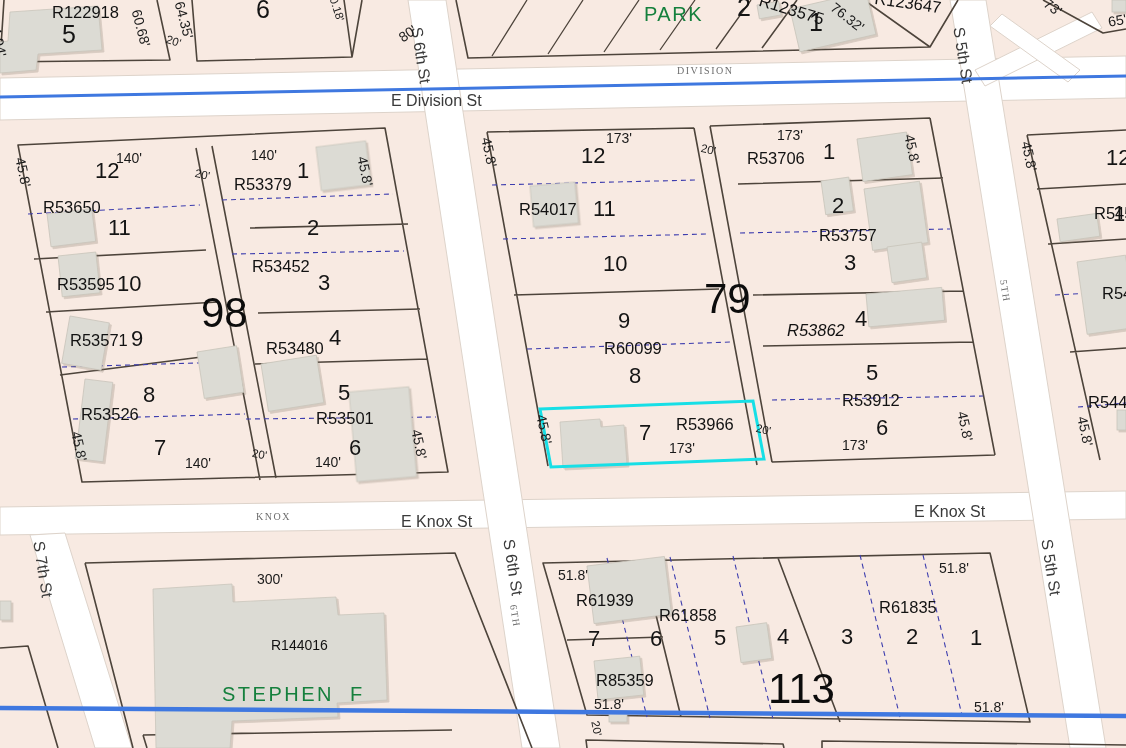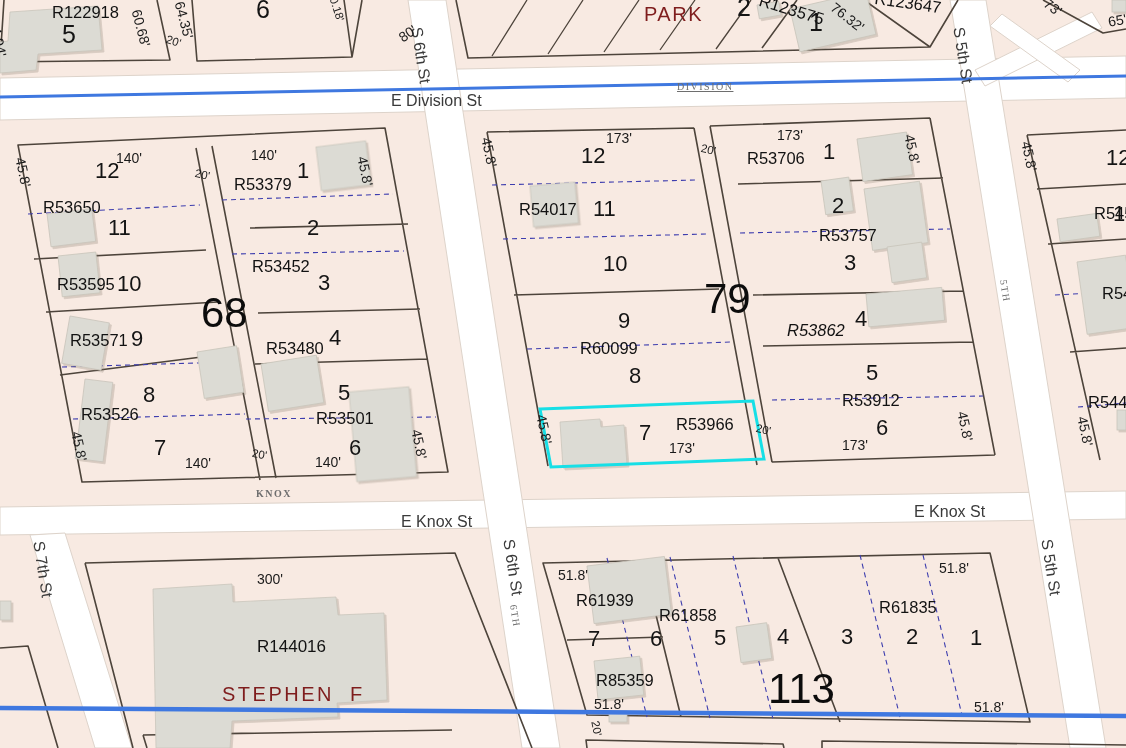--- a/index.html
+++ b/index.html
@@ -3,21 +3,21 @@
 <meta charset="utf-8">
 <style>
   html,body{margin:0;padding:0;}
   #map{position:relative;width:1126px;height:748px;overflow:hidden;background:#f8eae2;font-family:"Liberation Sans",sans-serif;}
   #map-svg{position:absolute;left:0;top:0;}
   #labels{position:absolute;left:0;top:0;width:100%;height:100%;z-index:5;}
   .lbl{position:absolute;white-space:pre;line-height:1;transform-origin:0 0;color:#161616;}
   .streets{font-size:16px;color:#3a3a3a;}
   .street_minor{font-size:10px;color:#6e6e6e;font-family:"Liberation Serif",serif;letter-spacing:1.5px;}
   .blocks{font-size:42px;color:#0c0c0c;}
-  .places{color:#7f1d1d;}
+  .places{color:#15803d;}
   .parcel_ids{font-size:16.5px;color:#121212;}
   .lot_numbers{font-size:22px;color:#141414;}
   .dimensions{font-size:14px;color:#1a1a1a;}
   #bld{filter:drop-shadow(2px 2px 0 rgba(130,118,105,0.28));}
 </style>
 </head>
 <body>
 
 <div id="map" style="background: rgb(248, 234, 226);">
   <svg id="map-svg" width="1126" height="748" viewBox="0 0 1126 748">
@@ -93,51 +93,51 @@
   </svg>
   <div id="labels">
       <div class="lbl streets" style="left: 391px; top: 93px;">E Division St</div>
       <div class="lbl streets" style="left: 401px; top: 514px;">E Knox St</div>
       <div class="lbl streets" style="left: 914px; top: 504px;">E Knox St</div>
       <div class="lbl streets" style="left: 424px; top: 26px; transform: rotate(81deg);">S 6th St</div>
       <div class="lbl streets" style="left: 516px; top: 538px; transform: rotate(81deg);">S 6th St</div>
       <div class="lbl streets" style="left: 46px; top: 540px; transform: rotate(81deg);">S 7th St</div>
       <div class="lbl streets" style="left: 966px; top: 26px; transform: rotate(81deg);">S 5th St</div>
       <div class="lbl streets" style="left: 1054px; top: 538px; transform: rotate(81deg);">S 5th St</div>
-      <div class="lbl street_minor" style="left: 677px; top: 82px; text-decoration: underline;">DIVISION</div>
-      <div class="lbl street_minor" style="left: 256px; top: 489px; font-weight: bold;">KNOX</div>
+      <div class="lbl street_minor" style="left: 677px; top: 66px;">DIVISION</div>
+      <div class="lbl street_minor" style="left: 256px; top: 512px;">KNOX</div>
       <div class="lbl street_minor" style="left: 518px; top: 604px; transform: rotate(81deg);">6TH</div>
       <div class="lbl street_minor" style="left: 1008px; top: 279px; transform: rotate(81deg);">5TH</div>
-      <div class="lbl blocks" style="left: 201px; top: 292px;">68</div>
+      <div class="lbl blocks" style="left: 201px; top: 292px;">98</div>
       <div class="lbl blocks" style="left: 704px; top: 278px;">79</div>
       <div class="lbl blocks" style="left: 768px; top: 668px;">113</div>
       <div class="lbl places" style="left: 644px; top: 4px; font-size: 20px; letter-spacing: 1.5px;">PARK</div>
       <div class="lbl places" style="left: 222px; top: 684px; font-size: 20px; letter-spacing: 2.5px;">STEPHEN  F</div>
       <div class="lbl parcel_ids" style="left: 52px; top: 4px;">R122918</div>
       <div class="lbl parcel_ids" style="left: 762px; top: -8px; transform: rotate(17deg);">R123575</div>
       <div class="lbl parcel_ids" style="left: 876px; top: -10px; transform: rotate(8deg);">R123647</div>
       <div class="lbl parcel_ids" style="left: 43px; top: 199px;">R53650</div>
       <div class="lbl parcel_ids" style="left: 57px; top: 276px;">R53595</div>
       <div class="lbl parcel_ids" style="left: 70px; top: 332px;">R53571</div>
       <div class="lbl parcel_ids" style="left: 81px; top: 406px;">R53526</div>
       <div class="lbl parcel_ids" style="left: 234px; top: 176px;">R53379</div>
       <div class="lbl parcel_ids" style="left: 252px; top: 258px;">R53452</div>
       <div class="lbl parcel_ids" style="left: 266px; top: 340px;">R53480</div>
       <div class="lbl parcel_ids" style="left: 316px; top: 410px;">R53501</div>
       <div class="lbl parcel_ids" style="left: 519px; top: 201px;">R54017</div>
-      <div class="lbl parcel_ids" style="left: 580px; top: 340px; text-align: center;">R60099</div>
+      <div class="lbl parcel_ids" style="left: 604px; top: 340px; text-align: center;">R60099</div>
       <div class="lbl parcel_ids" style="left: 676px; top: 416px; text-align: right;">R53966</div>
       <div class="lbl parcel_ids" style="left: 747px; top: 150px;">R53706</div>
       <div class="lbl parcel_ids" style="left: 819px; top: 227px;">R53757</div>
       <div class="lbl parcel_ids" style="left: 787px; top: 322px; font-style: italic;">R53862</div>
       <div class="lbl parcel_ids" style="left: 842px; top: 392px;">R53912</div>
       <div class="lbl parcel_ids" style="left: 1054px; top: 205px; margin-left: 40px;">R54521</div>
       <div class="lbl parcel_ids" style="left: 1102px; top: 285px;">R54</div>
       <div class="lbl parcel_ids" style="left: 1088px; top: 394px;">R544</div>
-      <div class="lbl parcel_ids" style="left: 257px; top: 638px; font-size: 17px;">R144016</div>
+      <div class="lbl parcel_ids" style="left: 271px; top: 638px; font-size: 14px;">R144016</div>
       <div class="lbl parcel_ids" style="left: 576px; top: 592px;">R61939</div>
       <div class="lbl parcel_ids" style="left: 659px; top: 607px;">R61858</div>
       <div class="lbl parcel_ids" style="left: 879px; top: 599px;">R61835</div>
       <div class="lbl parcel_ids" style="left: 596px; top: 672px;">R85359</div>
       <div class="lbl lot_numbers" style="left: 62px; top: 22px; font-size: 25px;">5</div>
       <div class="lbl lot_numbers" style="left: 256px; top: -3px; font-size: 25px;">6</div>
       <div class="lbl lot_numbers" style="left: 737px; top: -5px; font-size: 25px;">2</div>
       <div class="lbl lot_numbers" style="left: 809px; top: 10px; font-size: 25px;">1</div>
       <div class="lbl lot_numbers" style="left: 95px; top: 160px;">12</div>
       <div class="lbl lot_numbers" style="left: 108px; top: 217px;">11</div>

